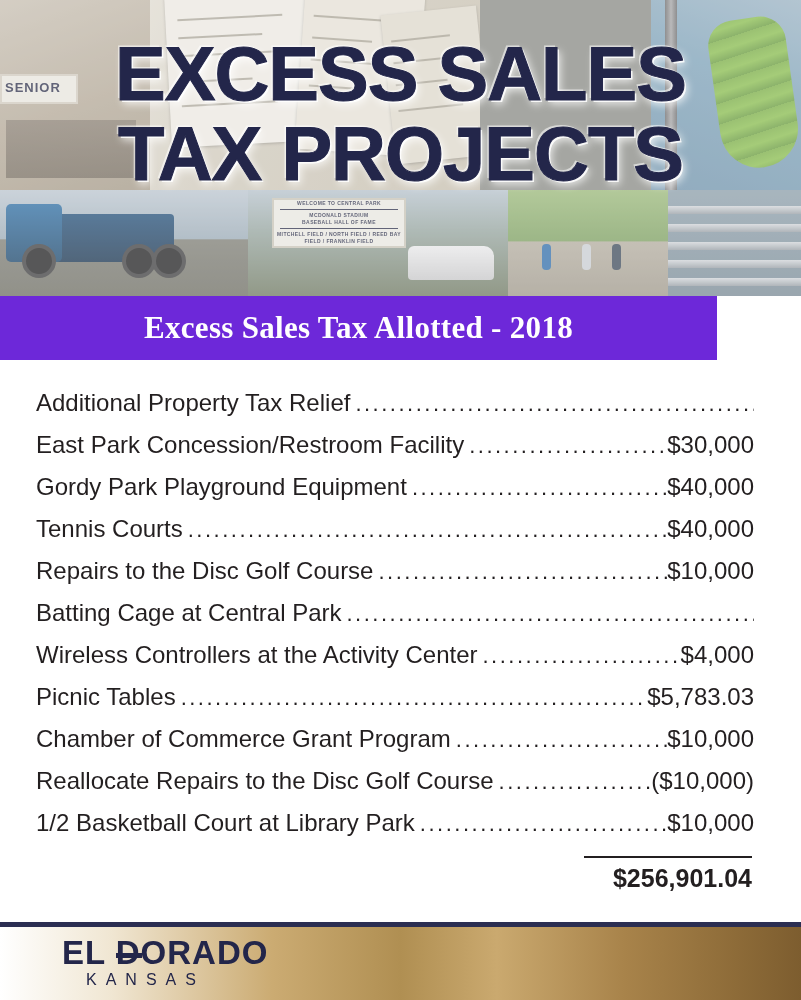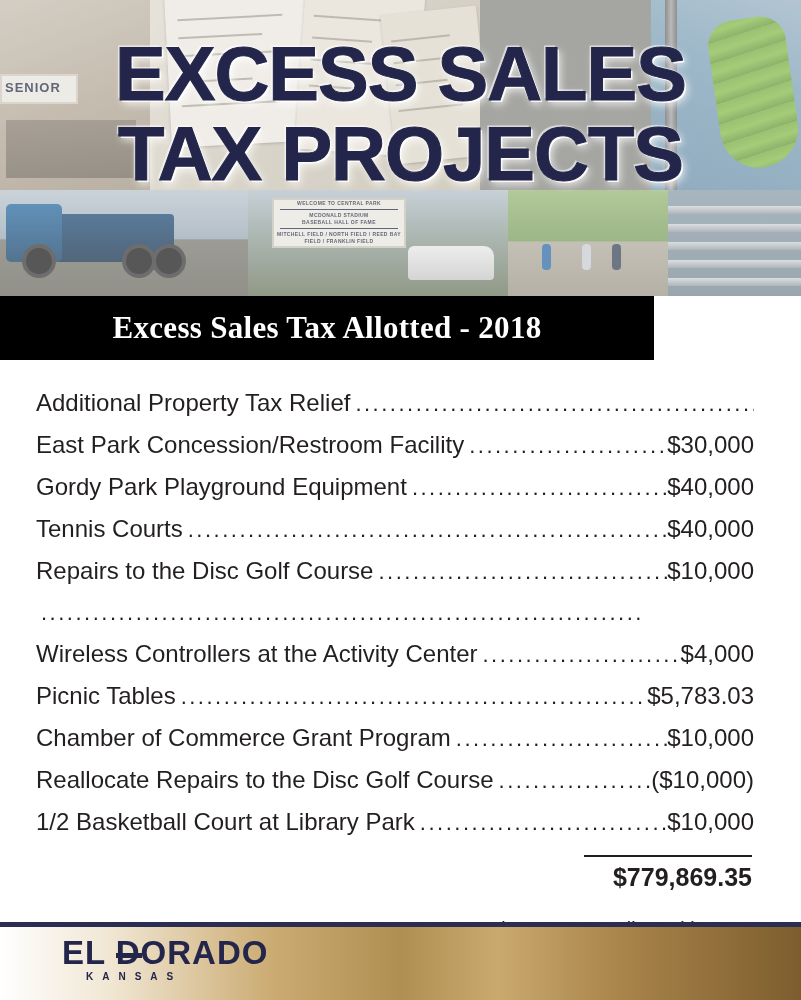--- a/index.html
+++ b/index.html
@@ -198,23 +198,23 @@
     text-shadow:
       2px 2px 0 rgba(255,255,255,.85),
       -2px -2px 0 rgba(255,255,255,.55),
       3px 4px 8px rgba(255,255,255,.8);
     -webkit-text-stroke: 1px #23264a;
   }
   .hero-title .l2 { display: block; }
 
   
   .subtitle-bar {
-    width: 654px;
+    width: 717px;
     height: 64px;
-    background: #000000;
+    background: #6d28d9;
     display: flex;
     align-items: center;
     justify-content: center;
   }
   .subtitle-bar .txt {
     color: #ffffff;
     font-family: "Liberation Serif", serif;
     font-weight: bold;
     font-size: 31px;
     letter-spacing: .3px;
@@ -311,22 +311,22 @@
   .brand-strike {
     position: absolute;
     left: 54px;
     top: 17px;
     width: 26px;
     height: 5px;
     background: #23264a;
   }
   .brand-sub {
     font-family: "Liberation Sans", sans-serif;
-    font-weight: bold;
-    font-size: 10px;
+    font-weight: normal;
+    font-size: 16px;
     letter-spacing: 9px;
     margin-top: 1px;
     margin-left: 24px;
   }
 </style>
 </head>
 <body>
 
 <div class="page">
 
@@ -438,20 +438,21 @@
       <span class="item-amount">$40,000</span>
     </div>
 
     <div class="item-row">
       <span class="item-label">Repairs to the Disc Golf Course</span>
       <span class="item-dots">......................................................................</span>
       <span class="item-amount">$10,000</span>
     </div>
 
     <div class="item-row">
+      <span class="item-label">Batting Cage at Central Park</span>
       <span class="item-dots">......................................................................</span>
     </div>
 
     <div class="item-row">
       <span class="item-label">Wireless Controllers at the Activity Center</span>
       <span class="item-dots">......................................................................</span>
       <span class="item-amount">$4,000</span>
     </div>
 
     <div class="item-row">
@@ -473,21 +474,21 @@
     </div>
 
     <div class="item-row">
       <span class="item-label">1/2 Basketball Court at Library Park</span>
       <span class="item-dots">......................................................................</span>
       <span class="item-amount">$10,000</span>
     </div>
 
     <div class="total-block">
       <div class="total-rule"></div>
-      <div class="total-amount">$779,869.35</div>
+      <div class="total-amount">$256,901.04</div>
     </div>
 
     <div class="footnote">2018 sales tax was collected in 2017</div>
   </div>
 
   <div class="footer">
     <div class="footer-accent"></div>
     <div class="footer-brand">
       <div class="brand-main">
         <span>EL DORADO</span>

